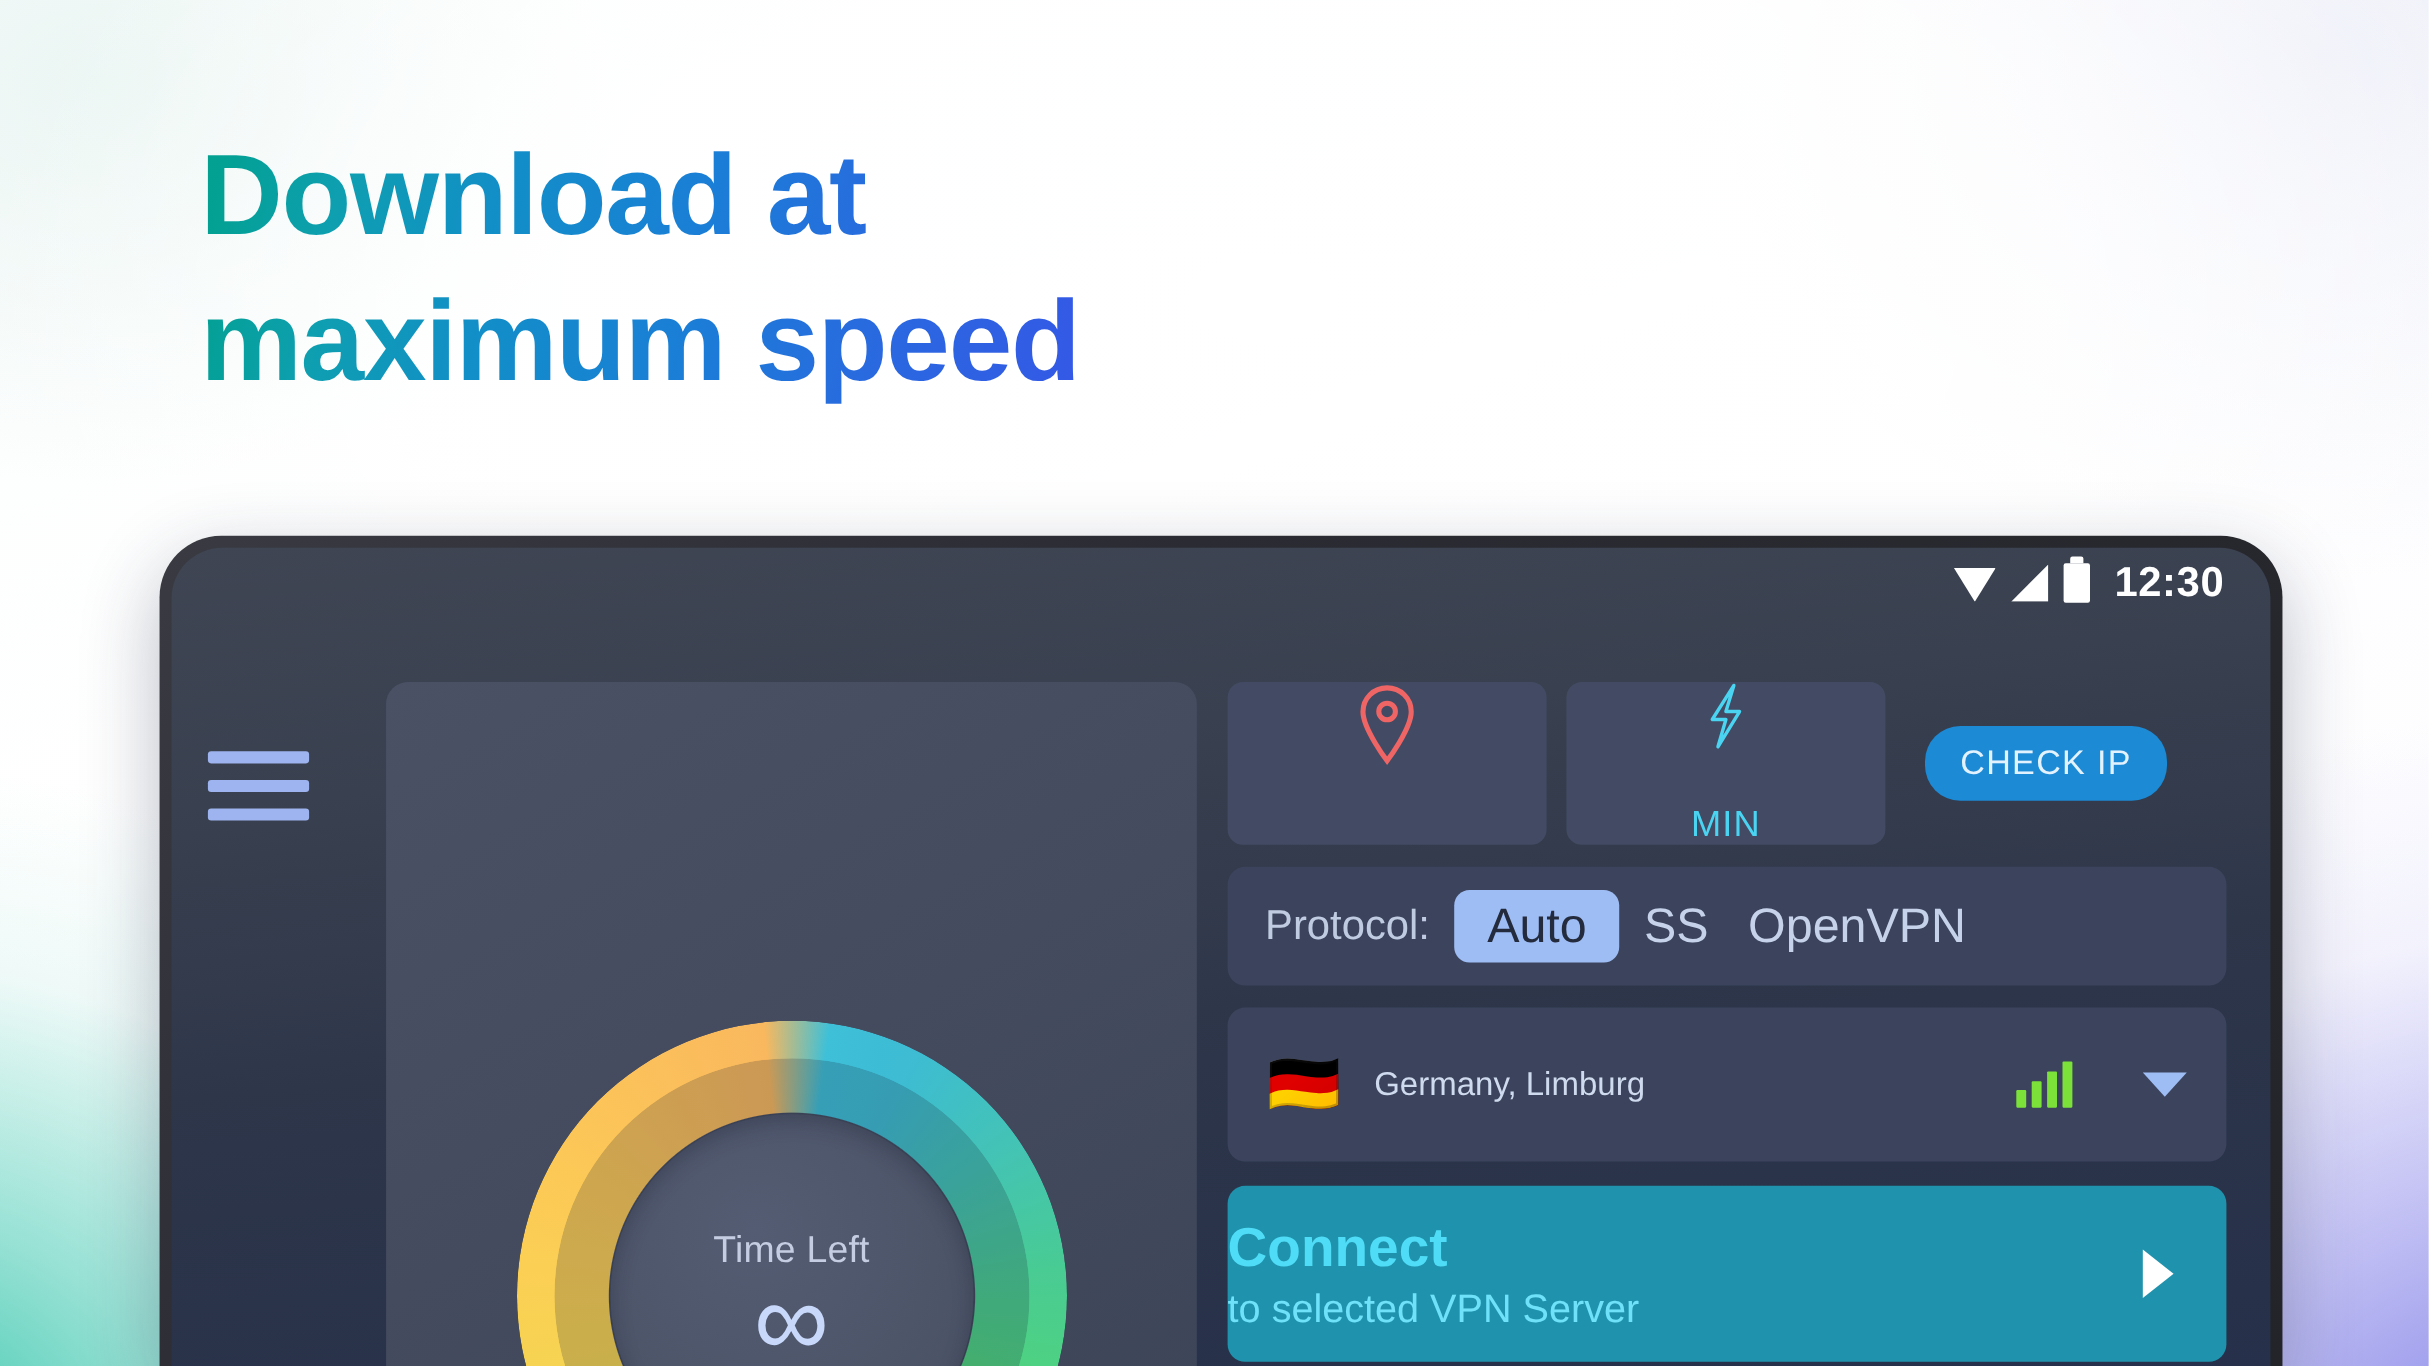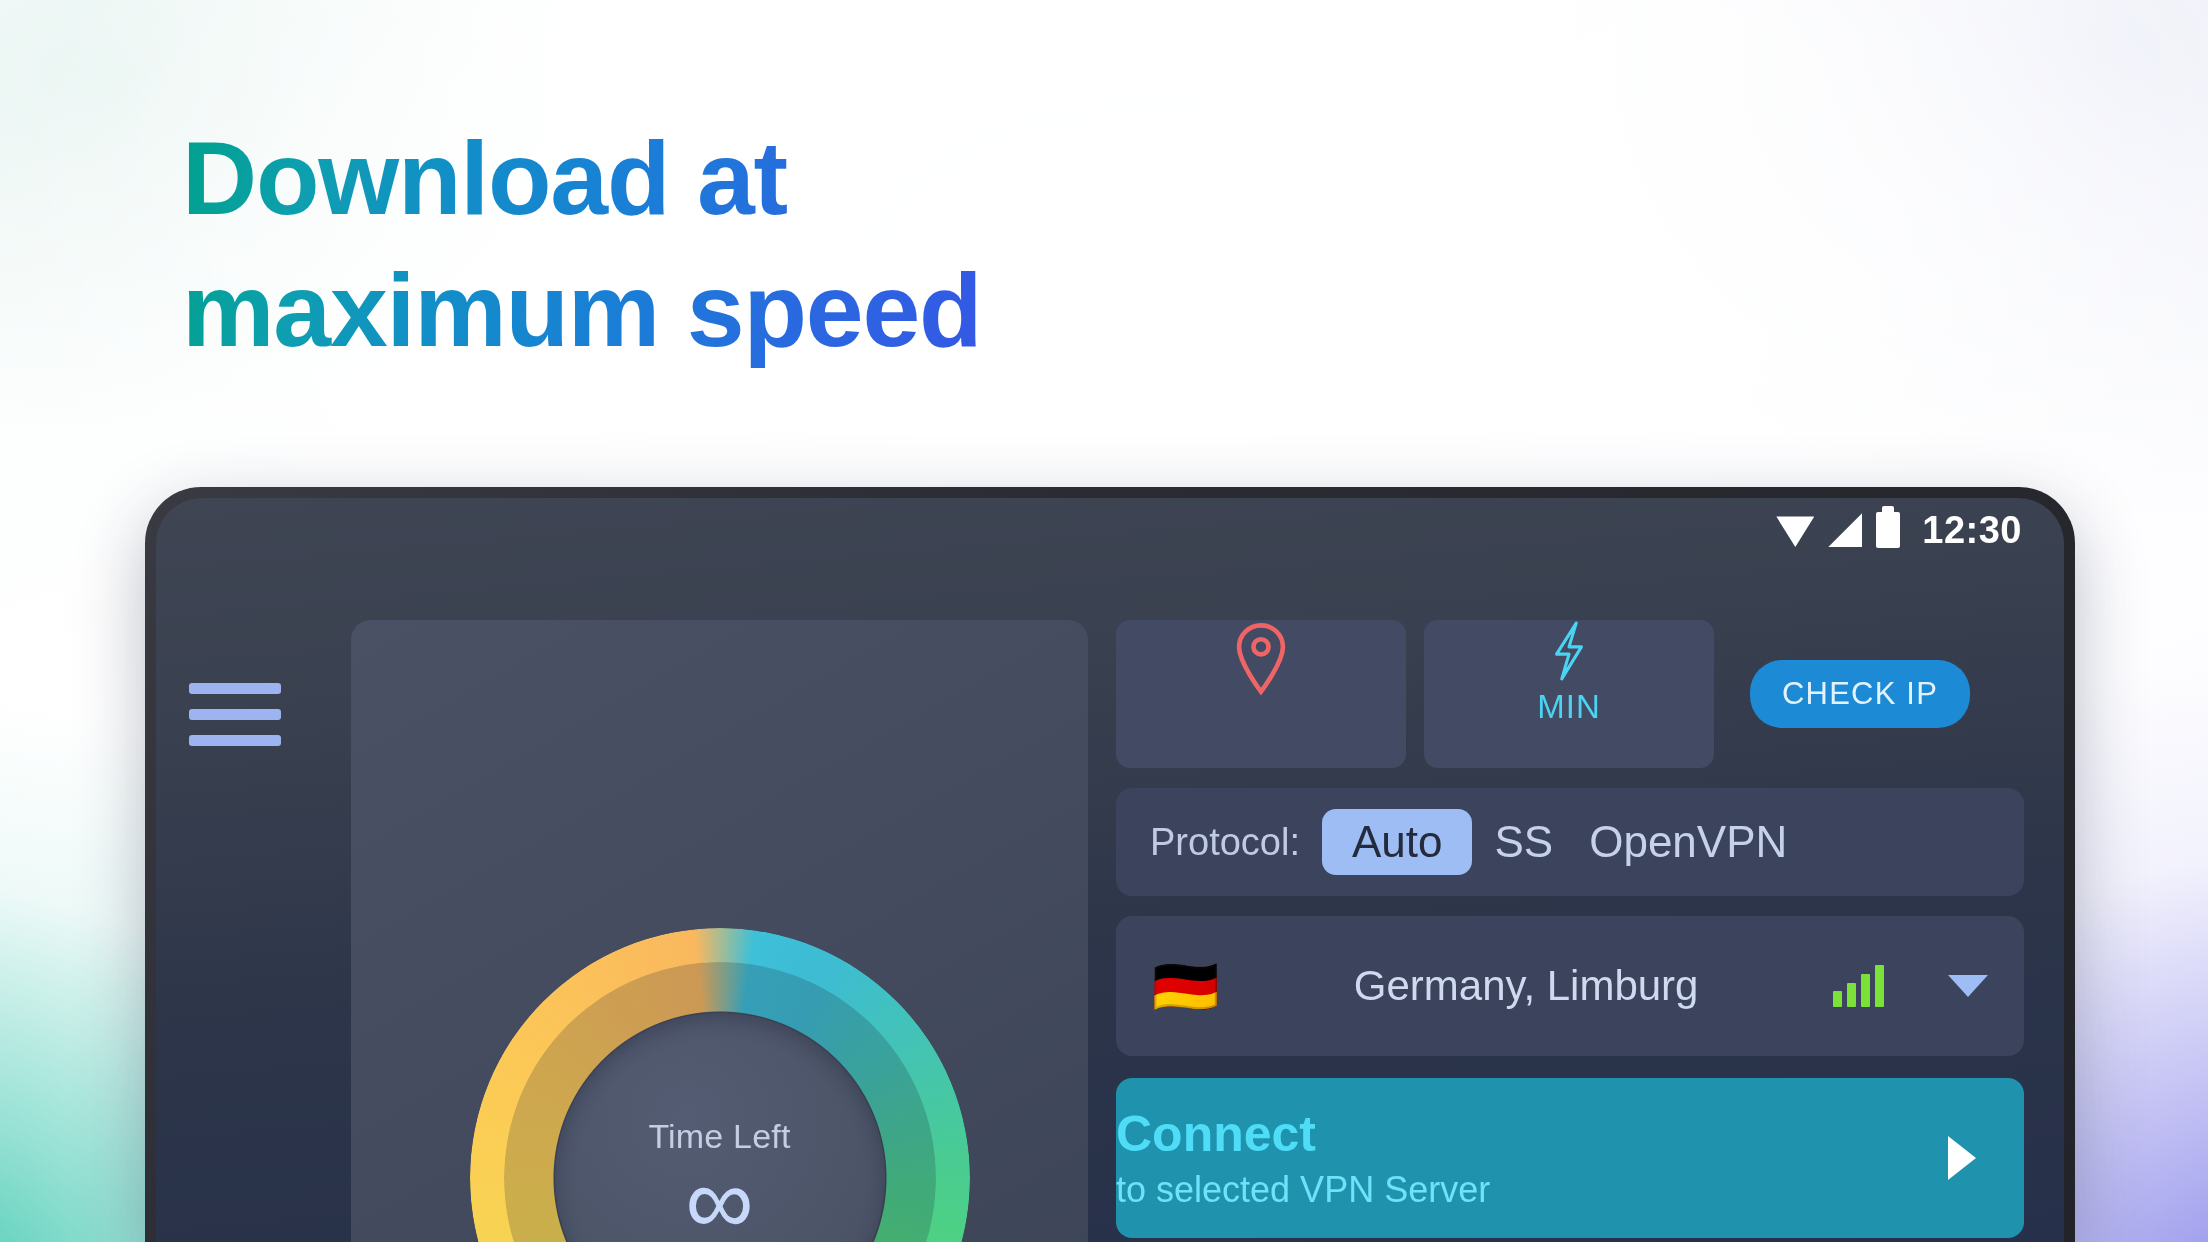--- a/index.html
+++ b/index.html
@@ -114,21 +114,21 @@
   .hub-label{ color:#c4cde2; font-size:34px; letter-spacing:.2px; }
   .hub-value{ color:#c8d8fb; font-size:96px; line-height:.78; font-weight:300; }
 
   
   .right-col{ position:absolute; left:960px; right:40px; top:58px; }
 
   .row-top{ display:flex; align-items:center; gap:18px; }
   .tile{
     width:290px; height:148px; border-radius:14px;
     background:#424b63;
-    display:flex; flex-direction:column; align-items:center; justify-content:flex-start; gap:4px;
+    display:flex; flex-direction:column; align-items:center; justify-content:space-between; gap:4px;
   }
   .pin-icon{ width:62px; height:78px; }
   .bolt-icon{ width:48px; height:62px; }
   .tile-label{ color:#4ad4f2; font-size:33px; letter-spacing:1px; margin-top:2px; }
   .check-ip{
     margin-left:18px;
     background:#1c8ad4; color:#e2f2ff;
     font-size:31px; letter-spacing:1.2px;
     padding:16px 32px; border-radius:32px; border:none;
     white-space:nowrap;
@@ -142,21 +142,21 @@
   .proto-label{ color:#c0cbe2; font-size:38px; }
   .proto-pill{
     background:#9fbdf5; color:#242b3c;
     font-size:44px; padding:8px 30px; border-radius:14px;
   }
   .proto-opt{ color:#c6d2ea; font-size:44px; }
   .proto-opt.wide{ margin-left:14px; }
 
   .card-server{ height:140px; padding:0 36px; gap:30px; }
   .flag{ font-size:54px; line-height:1; }
-  .server-name{ color:#d0daee; font-size:42px; flex:1;text-align:center; }
+  .server-name{ color:#d0daee; font-size:30px; flex:1; }
   .bars{ display:flex; align-items:flex-end; gap:5px; height:42px; }
   .bars i{ display:block; width:9px; background:#7ce23a; border-radius:1px; }
   .bars i:nth-child(1){ height:16px;} .bars i:nth-child(2){ height:24px;}
   .bars i:nth-child(3){ height:33px;} .bars i:nth-child(4){ height:42px;}
   .caret{
     margin-left:34px; width:0; height:0;
     border-left:20px solid transparent; border-right:20px solid transparent;
     border-top:22px solid #9fbdf5;
   }
 

